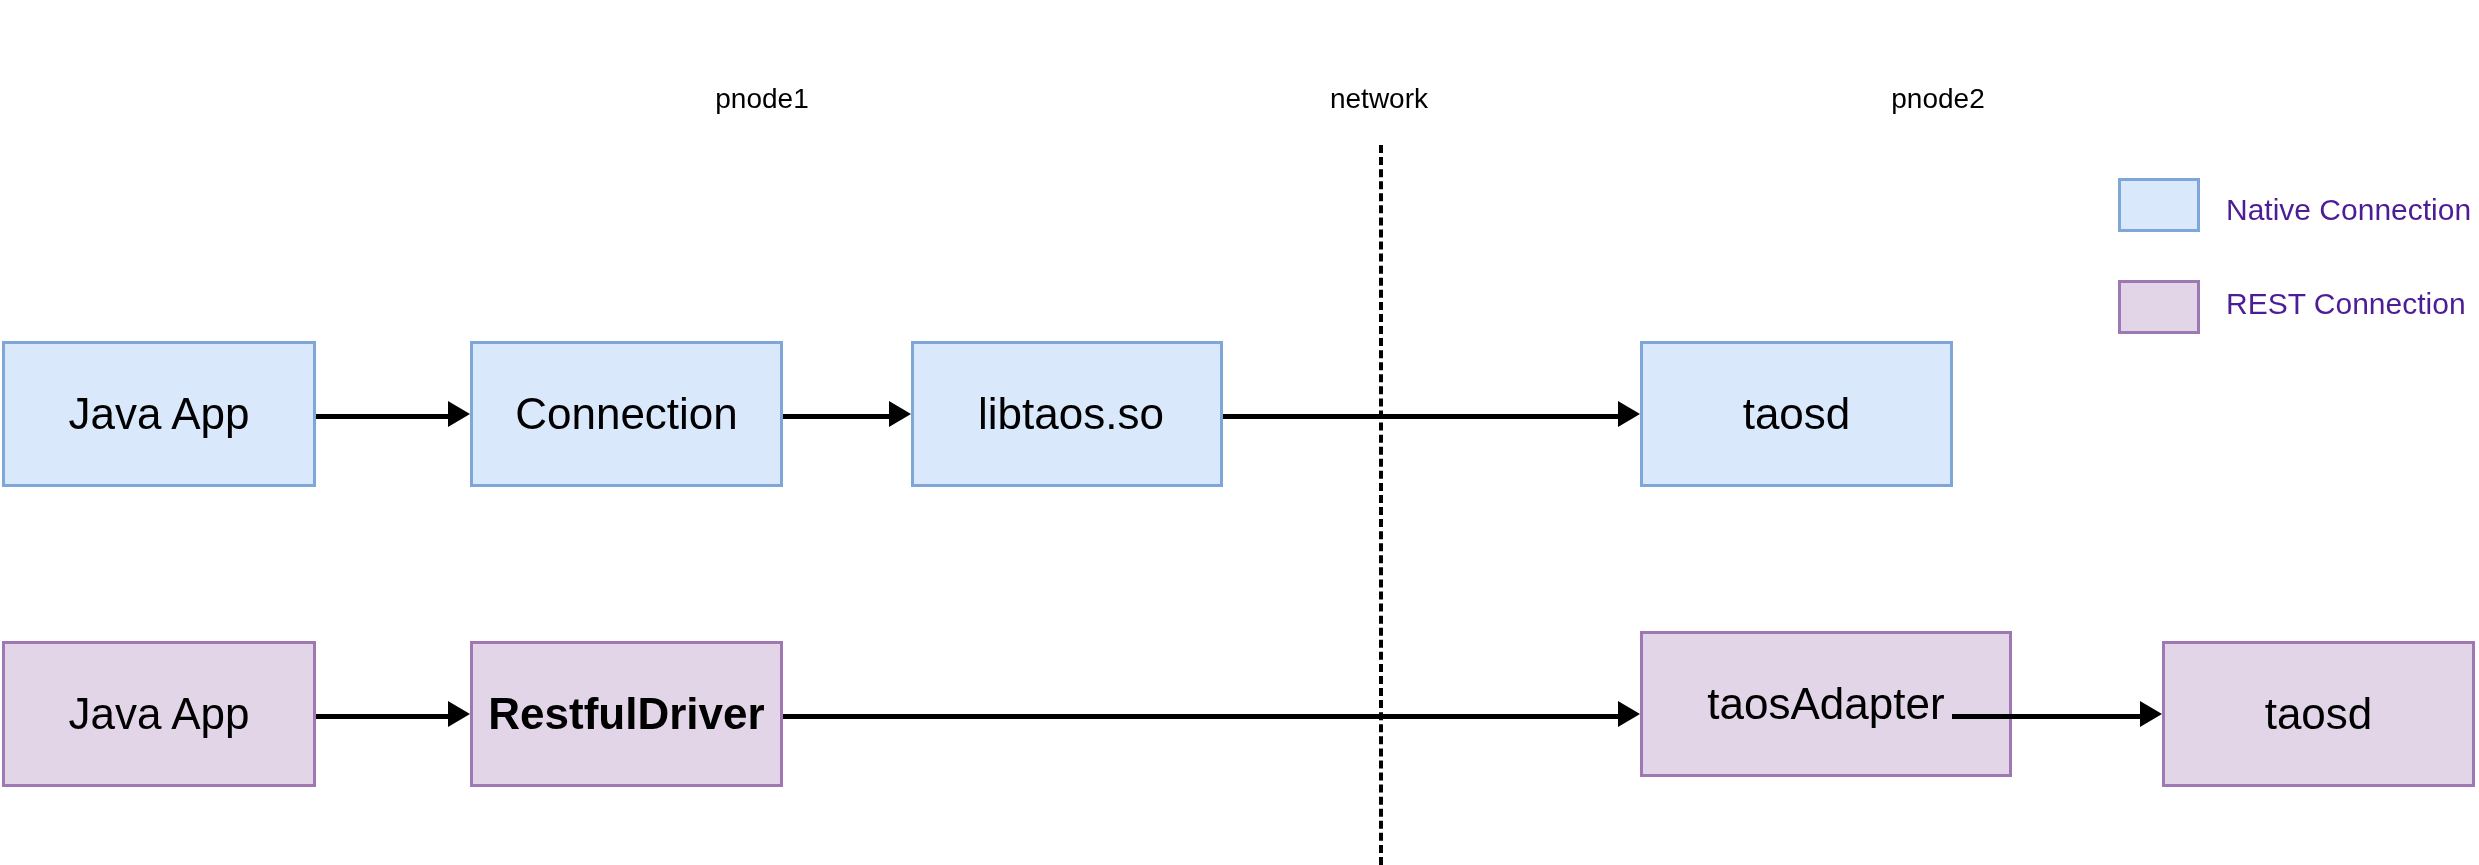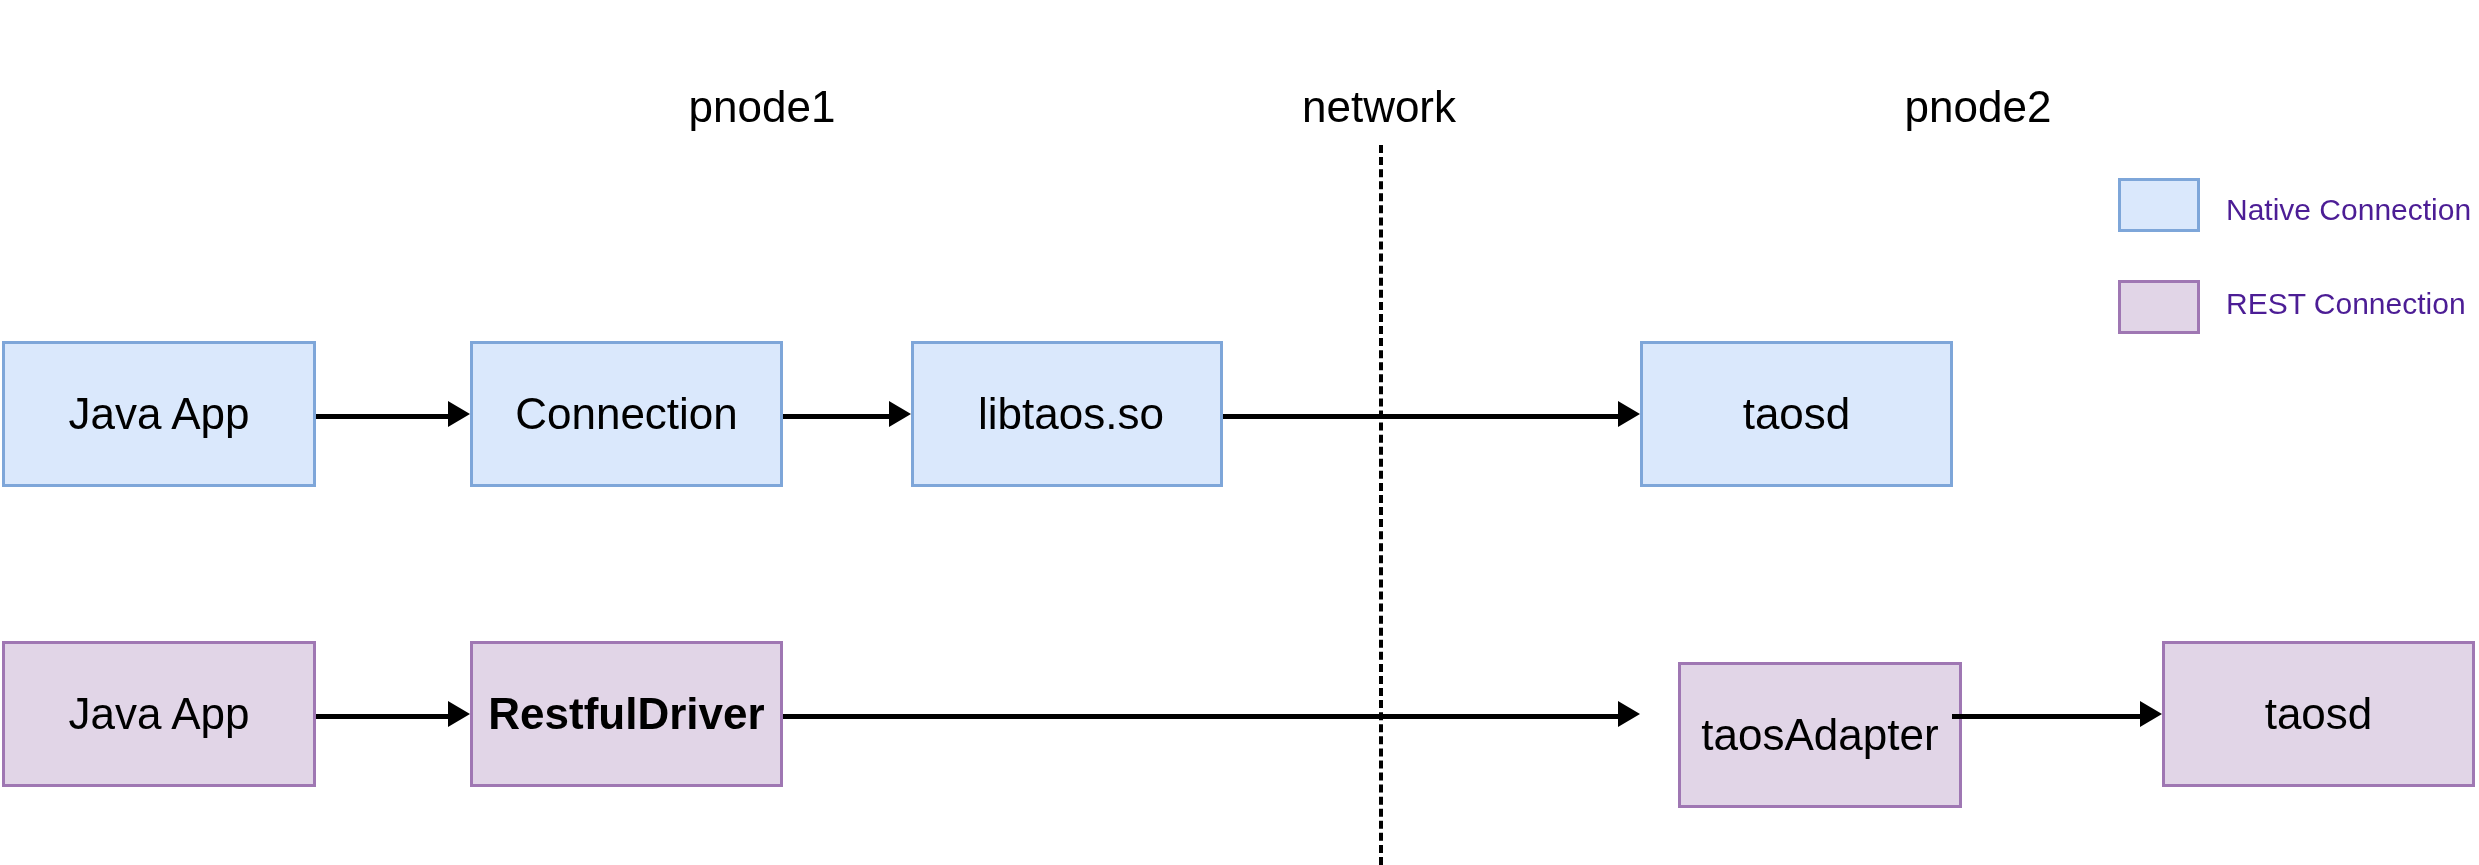--- a/index.html
+++ b/index.html
@@ -12,21 +12,21 @@
   }
   #canvas {
     position: relative;
     width: 2479px;
     height: 865px;
     background: #ffffff;
     overflow: hidden;
   }
   .zone-label {
     position: absolute;
-    font-size: 44px;
+    font-size: 28px;
     color: #000000;
     line-height: 1;
     white-space: nowrap;
     transform: translateX(-50%);
     text-align: right;
   }
   .network-divider {
     position: absolute;
     width: 0;
     border-left: 4px dashed #000000;
@@ -83,21 +83,21 @@
     white-space: nowrap;
   }
 </style>
 </head>
 <body>
 
 <div id="canvas">
 
   <div class="zone-label" style="left:762px; top:85px;">pnode1</div>
   <div class="zone-label" style="left:1379px; top:85px;">network</div>
-  <div class="zone-label" style="left:1938px; top:85px;margin-left:40px;">pnode2</div>
+  <div class="zone-label" style="left:1938px; top:85px;">pnode2</div>
 
   <div class="network-divider" style="left:1379px; top:145px; height:720px;"></div>
 
   <div class="node-box native" style="left:2px; top:341px; width:314px; height:146px;">
     <span>Java App</span>
   </div>
 
   <div class="edge" style="left:316px; top:414px; width:132px;"></div>
   <div class="arrowhead" style="left:448px; top:401px;"></div>
 
@@ -126,21 +126,21 @@
   <div class="edge" style="left:316px; top:714px; width:132px;"></div>
   <div class="arrowhead" style="left:448px; top:701px;"></div>
 
   <div class="node-box rest" style="left:470px; top:641px; width:313px; height:146px;font-weight:bold;">
     <span>RestfulDriver</span>
   </div>
 
   <div class="edge" style="left:783px; top:714px; width:835px;"></div>
   <div class="arrowhead" style="left:1618px; top:701px;"></div>
 
-  <div class="node-box rest" style="left:1640px; top:662px; width:284px; height:146px;margin-left:38px;">
+  <div class="node-box rest" style="left:1640px; top:631px; width:372px; height:146px;">
     <span>taosAdapter</span>
   </div>
 
   <div class="edge" style="left:1952px; top:714px; width:188px;"></div>
   <div class="arrowhead" style="left:2140px; top:701px;"></div>
 
   <div class="node-box rest" style="left:2162px; top:641px; width:313px; height:146px;">
     <span>taosd</span>
   </div>
 

